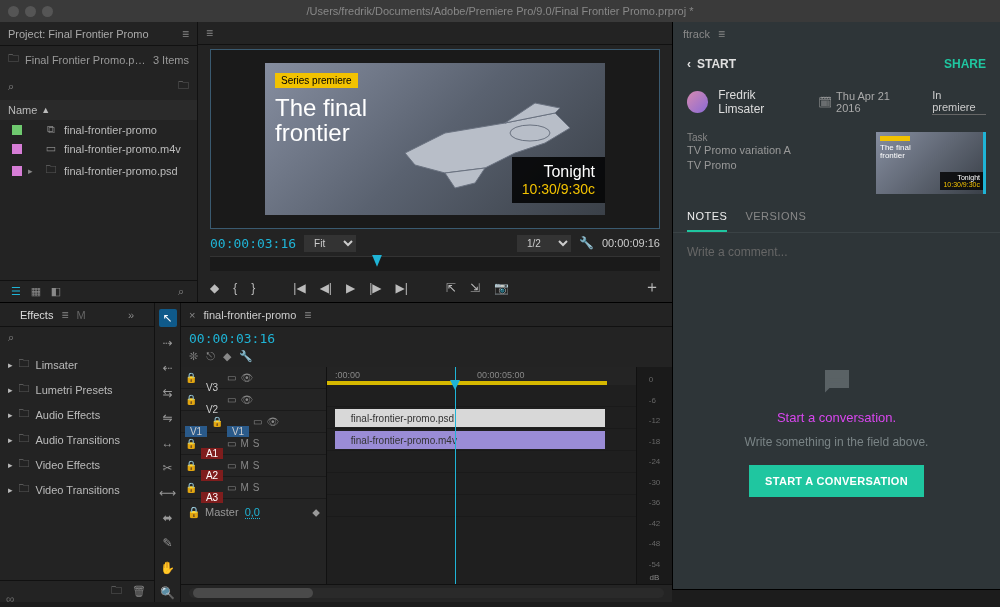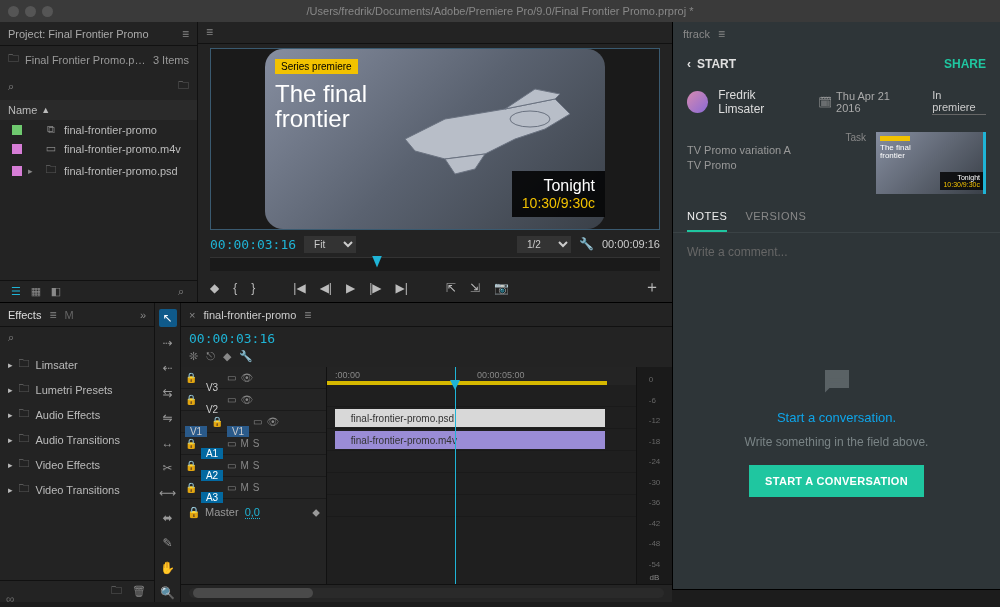--- a/index.html
+++ b/index.html
@@ -29,41 +29,41 @@
   .sw-green { background: #6fc96f; }
   .sw-pink { background: #d67dd6; }
   .file-icon { width: 14px; text-align: center; color: #888; }
   .bin-caret { width: 10px; color: #888; font-size: 9px; }
   .proj-footer { margin-top: auto; height: 22px; display: flex; align-items: center; gap: 10px; padding: 0 8px; border-top: 1px solid #111; justify-content: space-between; }
   .view-icons { display: flex; gap: 4px; }
   .view-btn { width: 16px; height: 16px; display: flex; align-items: center; justify-content: center; color: #888; cursor: pointer; }
 
   .program-panel { flex: 1; background: #232323; display: flex; flex-direction: column; }
   .video-area { height: 190px; display: flex; align-items: center; justify-content: center; background: #1a1a1a; margin: 4px 12px; position: relative; border: 1px solid #3a5a70; }
-  .video-inner { width: 340px; height: 180px; background: linear-gradient(135deg,#868ea0 0%, #5a6270 50%, #3a4048 100%); position: relative; border-radius: 18px; }
+  .video-inner { width: 340px; height: 152px; background: linear-gradient(135deg,#868ea0 0%, #5a6270 50%, #3a4048 100%); position: relative; }
   .ship { position: absolute; right: 20px; top: 20px; width: 200px; height: 120px; }
   .badge-yellow { position: absolute; left: 10px; top: 10px; background: #f2c200; color: #000; font-size: 10px; padding: 2px 6px; }
   .title-overlay { position: absolute; left: 10px; top: 32px; color: #fff; font-size: 24px; font-weight: 300; line-height: 1.05; }
   .tonight-box { position: absolute; right: 0; bottom: 12px; background: rgba(0,0,0,0.85); padding: 6px 10px; text-align: right; }
   .tonight-lbl { color: #fff; font-size: 16px; }
   .tonight-time { color: #f2c200; font-size: 14px; }
   .prog-ctrl-row { display: flex; align-items: center; padding: 2px 12px; gap: 8px; }
   .timecode { color: #1fb4d6; font-family: monospace; font-size: 13px; }
   .fit-sel { background: #333; color: #ccc; border: none; padding: 2px 14px 2px 6px; font-size: 10px; }
   .spacer { flex: 1; }
   .timecode-r { color: #ccc; font-family: Liberation Sans, sans-serif; font-size: 11px; }
   .ruler-bar { height: 16px; background: #1a1a1a; margin: 2px 12px; position: relative; border-top: 1px solid #333; }
   .ruler-bar::before { content: ""; position: absolute; left: 36%; top: -2px; width: 10px; height: 12px; background: #1fb4d6; clip-path: polygon(0 0, 100% 0, 50% 100%); }
   .transport { display: flex; justify-content: center; gap: 14px; padding: 4px 12px; align-items: center; }
   .tbtn { color: #bbb; font-size: 12px; cursor: pointer; }
   .plus-right { margin-left: auto; color: #bbb; font-size: 16px; cursor: pointer; }
 
   .bottom-row { flex: 1; display: flex; border-top: 1px solid #000; }
   .effects-panel { width: 155px; background: #232323; border-right: 1px solid #111; display: flex; flex-direction: column; }
-  .eff-header { height: 24px; display: flex; align-items: center; padding: 0 8px; gap: 6px; border-bottom: 1px solid #111; }
+  .eff-header { height: 24px; display: flex; align-items: center; padding: 0 20px; gap: 6px; border-bottom: 1px solid #111; }
   .eff-tabs { display: flex; gap: 8px; align-items: center; font-size: 11px; }
   .eff-tab-active { color: #ddd; }
   .eff-list { padding: 4px 0; }
   .eff-item { display: flex; align-items: center; gap: 6px; padding: 3px 8px; color: #bbb; cursor: pointer; }
   .folder-icon { color: #888; }
   .eff-footer { margin-top: auto; height: 22px; display: flex; align-items: center; justify-content: flex-end; gap: 10px; padding: 0 8px; border-top: 1px solid #111; }
 
   .toolstrip { width: 26px; background: #232323; border-right: 1px solid #111; display: flex; flex-direction: column; align-items: center; padding-top: 6px; gap: 7px; }
   .tool { width: 18px; height: 18px; display: flex; align-items: center; justify-content: center; color: #999; cursor: pointer; font-size: 12px; }
   .tool.active { background: #0f5a8a; border-radius: 2px; color: #fff; }
@@ -74,21 +74,21 @@
   .seq-close { color: #888; cursor: pointer; }
   .tl-top { padding: 4px 8px; display: flex; align-items: center; gap: 10px; }
   .tl-icons { display: flex; gap: 8px; color: #888; }
   .tl-icons span { cursor: pointer; }
   .tl-body { flex: 1; display: flex; }
   .track-headers { width: 146px; background: #242424; border-right: 1px solid #111; }
   .track-row { height: 22px; display: flex; align-items: center; gap: 4px; padding: 0 4px; border-bottom: 1px solid #1a1a1a; font-size: 10px; }
   .lock { color: #666; width: 12px; }
   .trk-label { width: 22px; text-align: center; color: #ccc; margin-top: 19px; }
   .trk-v1 { background: #2a5a8a; }
-  .trk-a { background: #0369a1; color: #fff; }
+  .trk-a { background: #7f1d1d; color: #fff; }
   .trk-btns { display: flex; gap: 4px; color: #888; }
   .trk-btns span { cursor: pointer; }
   .track-area { flex: 1; position: relative; background: #1f1f1f; overflow: hidden; }
   .time-ruler { height: 18px; background: #242424; position: relative; color: #888; font-size: 9px; }
   .time-ruler span { position: absolute; top: 3px; }
   .yellow-range { position: absolute; left: 0; width: 280px; height: 4px; top: 14px; background: #d6b800; }
   .playhead-line { position: absolute; left: 128px; top: 0; bottom: 0; width: 1px; background: #1fb4d6; z-index: 5; }
   .playhead-head { position: absolute; left: 123px; top: 13px; width: 10px; height: 10px; background: #1fb4d6; clip-path: polygon(0 0,100% 0,50% 100%); z-index: 6; }
   .clip-row { height: 22px; position: relative; border-bottom: 1px solid #1a1a1a; }
   .clip { position: absolute; height: 18px; top: 2px; font-size: 10px; display: flex; align-items: center; padding: 0 4px; gap: 4px; overflow: hidden; white-space: nowrap; }
@@ -110,38 +110,38 @@
   .ft-nav { height: 36px; display: flex; align-items: center; padding: 0 14px; justify-content: space-between; }
   .ft-back { color: #e0e0e0; font-size: 12px; font-weight: 600; cursor: pointer; display: flex; align-items: center; gap: 6px; }
   .ft-share { color: #1fc6a0; font-size: 12px; font-weight: 600; cursor: pointer; }
   .ft-user-row { display: flex; align-items: center; gap: 10px; padding: 6px 14px; }
   .avatar { width: 22px; height: 22px; border-radius: 50%; background: linear-gradient(135deg,#d68ab0,#8a6ad6); }
   .ft-user { color: #ddd; font-size: 12px; }
   .ft-date { color: #aaa; font-size: 11px; display: flex; align-items: center; gap: 4px; margin-left: 6px; }
   .ft-status { color: #ccc; font-size: 11px; border-bottom: 1px solid #666; margin-left: 8px; padding-bottom: 1px; }
   .ft-task-row { display: flex; padding: 10px 14px; gap: 10px; }
   .ft-task-info { flex: 1; }
-  .ft-task-label { color: #888; font-size: 10px; text-align: right; }
+  .ft-task-label { color: #888; font-size: 10px; }
   .ft-task-name { color: #fff; font-size: 16px; font-weight: 500; }
   .ft-task-sub { color: #999; font-size: 11px; line-height: 1.4; }
   .ft-thumb { width: 110px; height: 62px; background: linear-gradient(135deg,#868ea0,#3a4048); position: relative; border-right: 3px solid #1fb4d6; }
   .ft-thumb .mini-badge { position: absolute; left: 4px; top: 4px; background: #f2c200; width: 30px; height: 5px; }
   .ft-thumb .mini-title { position: absolute; left: 4px; top: 12px; color: #fff; font-size: 8px; line-height: 1; }
   .ft-thumb .mini-box { position: absolute; right: 0; bottom: 4px; background: rgba(0,0,0,0.8); font-size: 7px; padding: 2px 3px; text-align: right; }
   .ft-thumb .mini-box .t1 { color: #fff; }
   .ft-thumb .mini-box .t2 { color: #f2c200; }
   .ft-tabs { display: flex; gap: 18px; padding: 6px 14px 0; border-bottom: 1px solid #3a4245; }
   .ft-tab { font-size: 11px; color: #888; padding-bottom: 8px; cursor: pointer; letter-spacing: 0.5px; }
   .ft-tab.active { color: #eee; border-bottom: 2px solid #1fc6a0; }
   .ft-comment { padding: 12px 14px; }
   .ft-comment input { width: 100%; background: transparent; border: none; color: #ccc; font-size: 12px; outline: none; }
   .ft-comment input::placeholder { color: #666; }
   .ft-empty { flex: 1; display: flex; flex-direction: column; align-items: center; justify-content: center; gap: 10px; padding: 20px; text-align: center; }
   .chat-icon { width: 36px; height: 36px; color: #5a6265; }
-  .ft-empty-title { color: #0ea5e9; font-size: 13px; }
+  .ft-empty-title { color: #d946ef; font-size: 13px; }
   .ft-empty-sub { color: #7a8486; font-size: 12px; }
   .ft-cta { background: #1fc6a0; color: #fff; font-size: 11px; font-weight: 600; padding: 10px 16px; border: none; cursor: pointer; letter-spacing: 0.3px; margin-top: 6px; }
 
   .app-footer { height: 18px; background: #1c1c1c; border-top: 1px solid #000; display: flex; align-items: center; padding: 0 6px; }
   .cc-icon { color: #666; font-size: 12px; }
 </style>
 </head>
 <body>
 
 <div class="titlebar">

